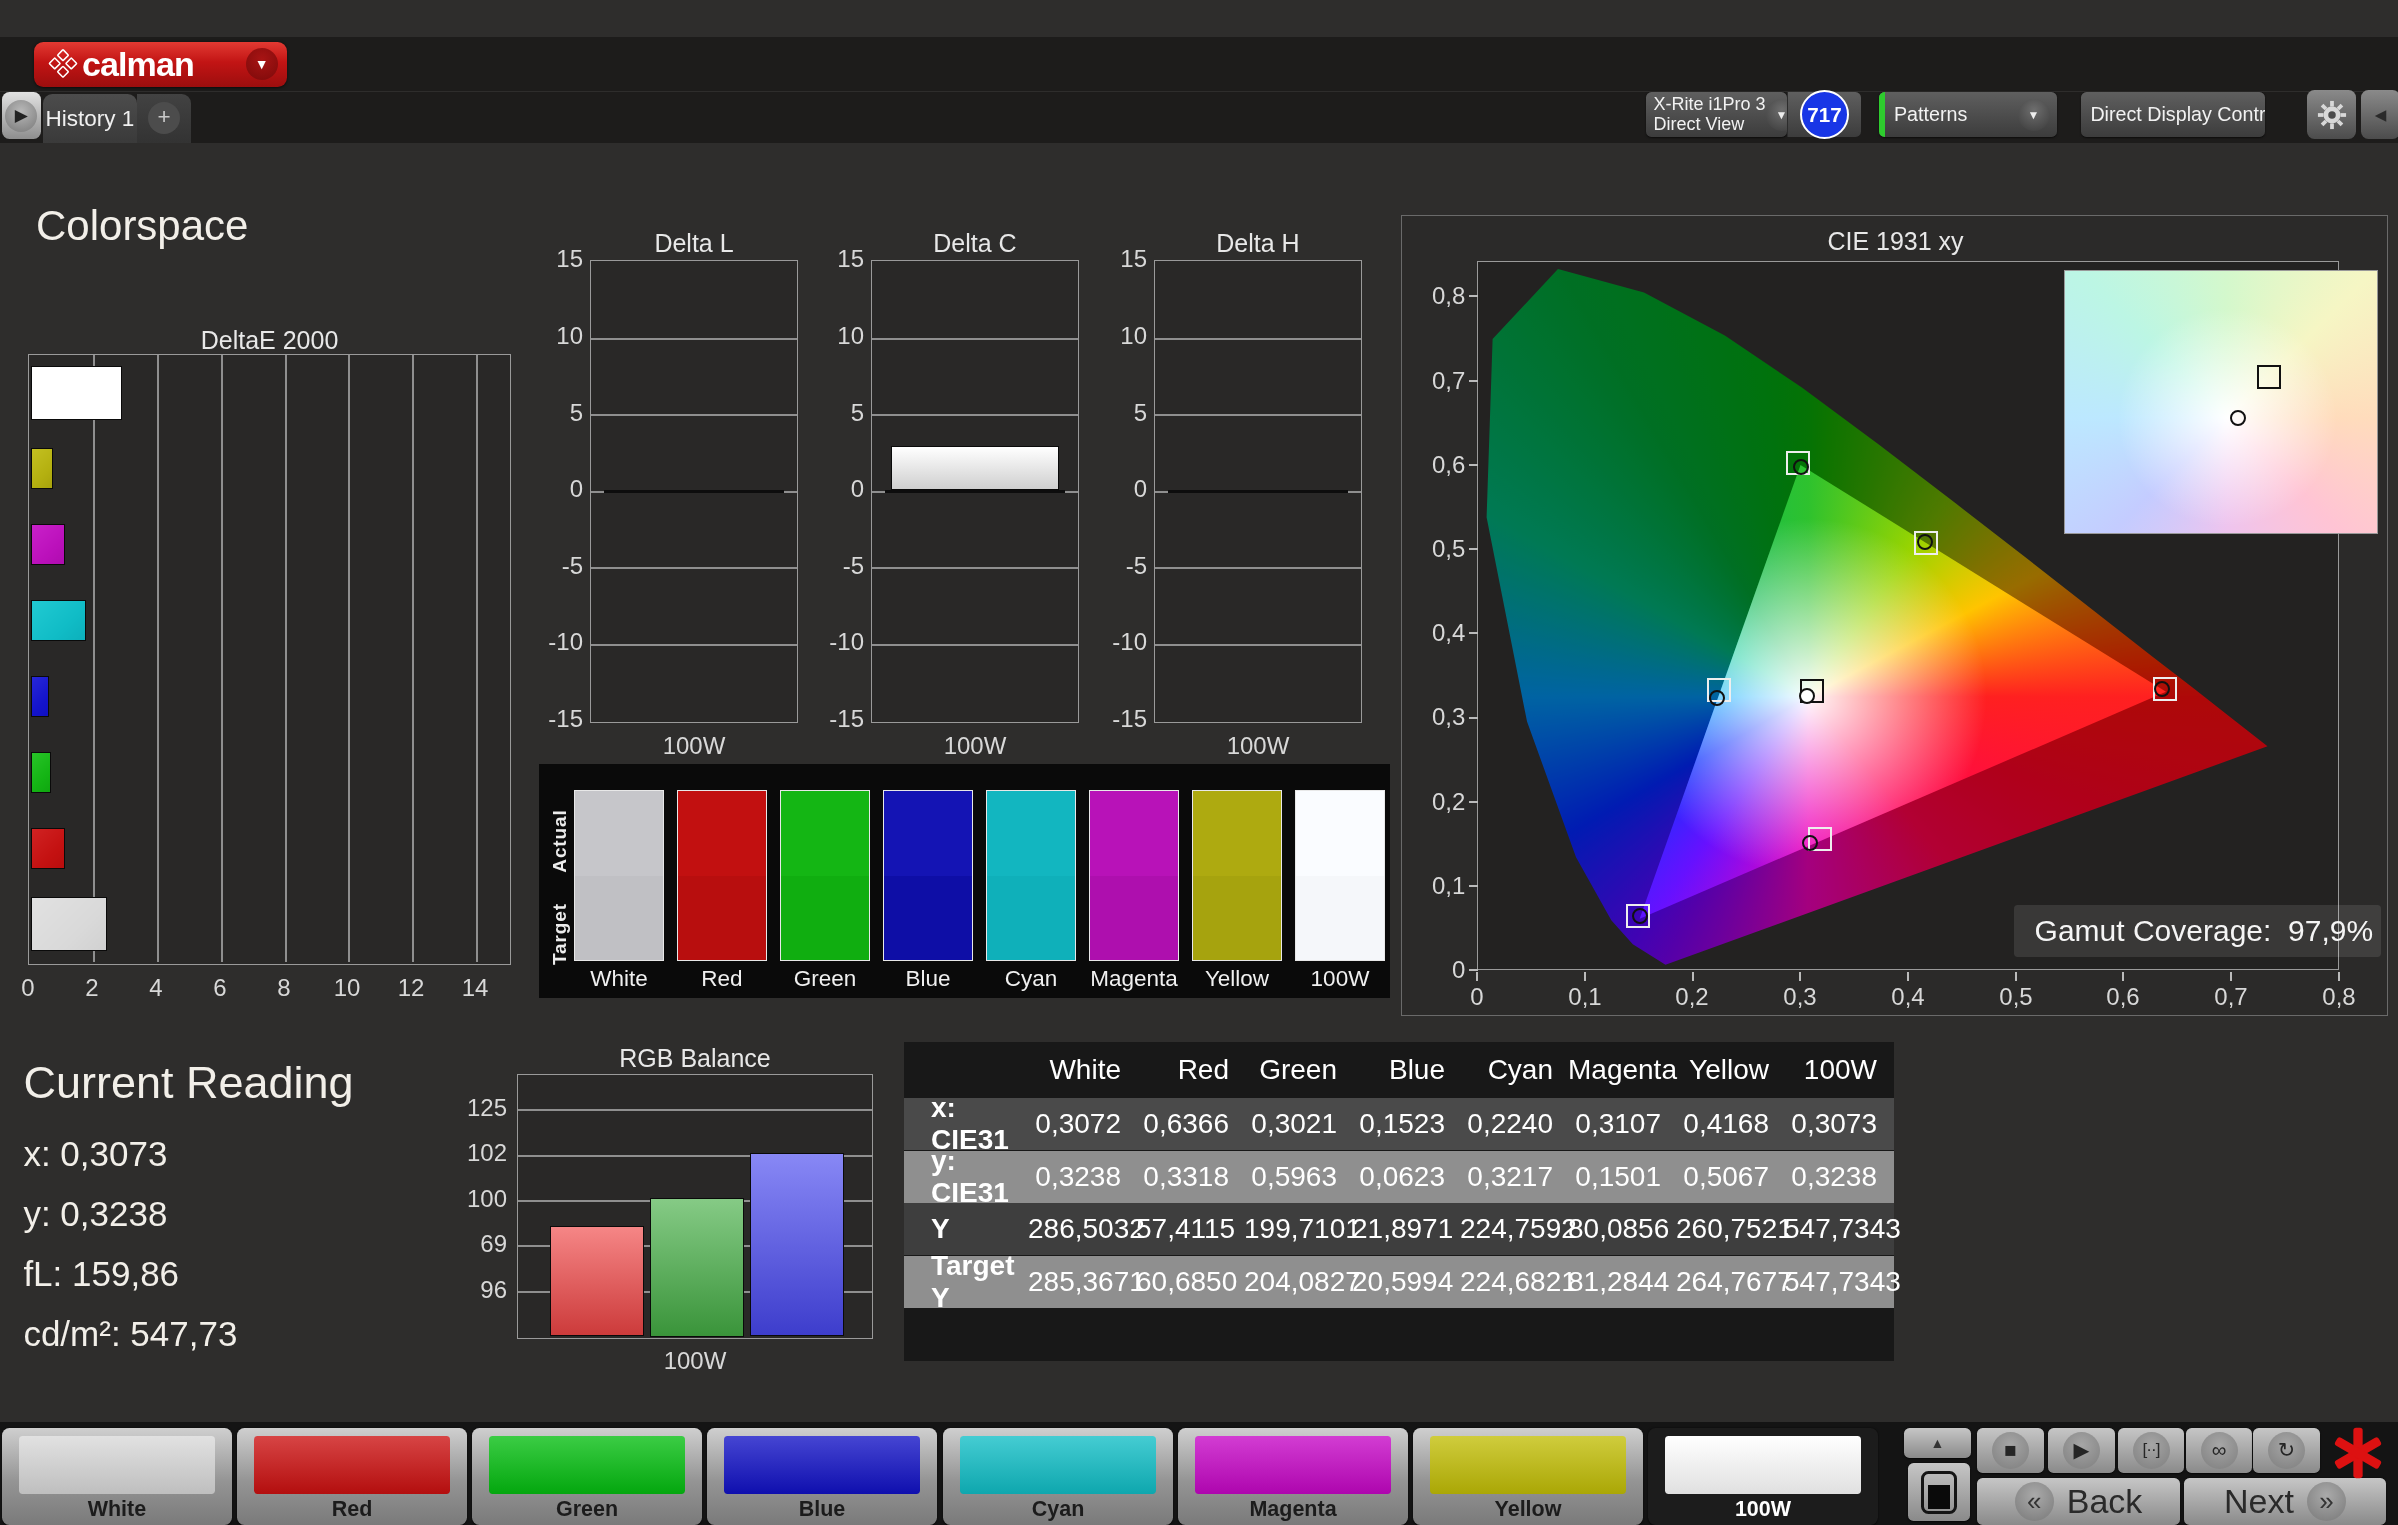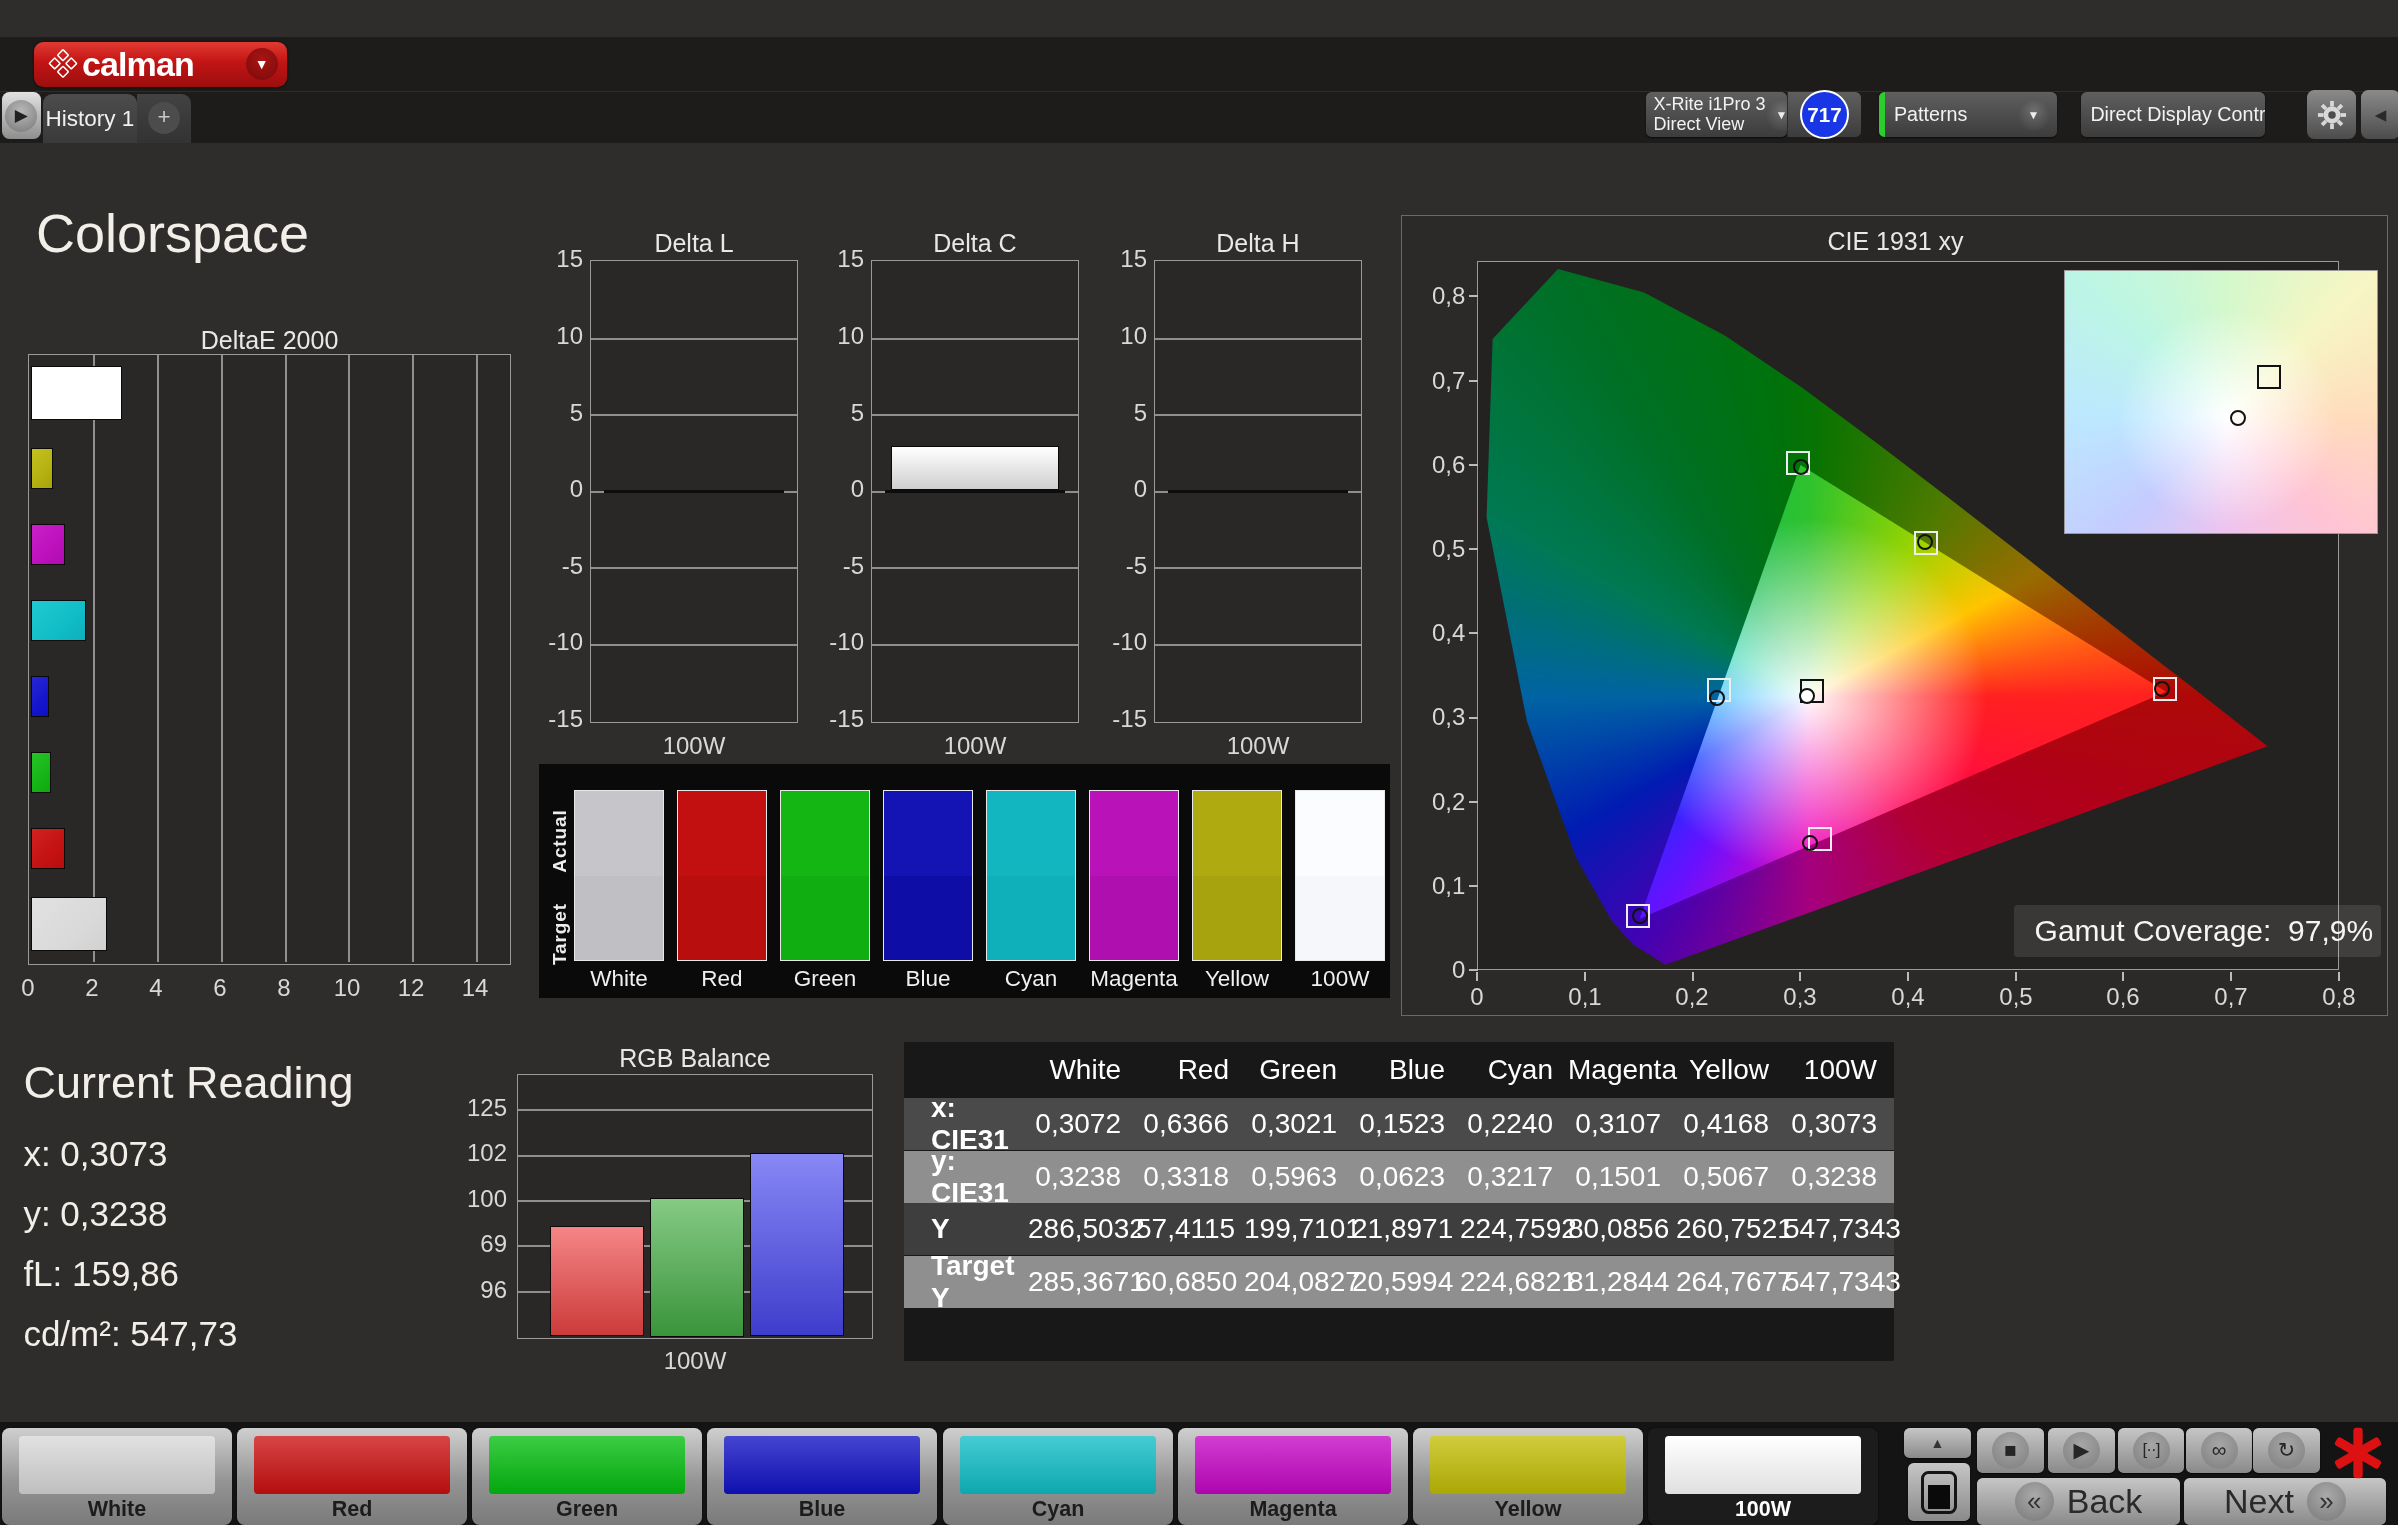--- a/index.html
+++ b/index.html
@@ -33,21 +33,21 @@
   #tab-add i{width:32px;height:32px;border-radius:50%;background:#4c4c4c;color:#c8c8c8;font-style:normal;font-size:22.5px;line-height:30px;text-align:center;}
   .dropdown{top:0;height:45px;border-radius:5.6px;background:linear-gradient(180deg,#5f5f5f,#3c3c3c);box-shadow:0 0.9px 1.9px rgba(0,0,0,.6);color:#f2f2f2;display:flex;align-items:center;overflow:hidden;}
   .dd-stripe{width:5.6px;align-self:stretch;}
   .dd-arrow{margin-left:auto;margin-right:7.5px;width:32px;height:32px;border-radius:50%;background:radial-gradient(circle at 50% 35%,#6e6e6e,#3a3a3a);color:#eee;font-size:12px;text-align:center;line-height:32px;flex:0 0 auto;}
   .dd-2line{display:flex;flex-direction:column;justify-content:center;line-height:19.7px;font-size:18px;padding-left:7.5px;white-space:nowrap;}
   #meter-badge{left:1787px;top:0;width:74px;height:45px;border-radius:0 5.6px 5.6px 0;background:linear-gradient(180deg,#5f5f5f,#3c3c3c);border-left:0.9px solid #2c2c2c;display:flex;align-items:center;justify-content:center;}
   #meter-badge b{width:49px;height:49px;border-radius:50%;background:#1836e6;border:2.8px solid #fff;color:#fff;font-size:20.6px;font-weight:bold;display:flex;align-items:center;justify-content:center;}
   .toolbtn{top:-1.9px;width:49px;height:49px;border-radius:7.5px;background:linear-gradient(180deg,#8a8a8a,#4c4c4c);display:flex;align-items:center;justify-content:center;color:#ddd;}
 
   
-  #page-title{left:36px;top:202px;font-size:54px;color:#f2efe9;}
+  #page-title{left:36px;top:202px;font-size:42px;color:#f2efe9;}
   .chart-title{color:#e8e8e8;font-size:25px;text-align:center;}
   .tick{color:#d8d8d8;font-size:24px;position:absolute;}
   .plot{position:absolute;background:#292827;border:1.9px solid #9a9a9a;}
 
   
   #swatch-strip{left:539px;top:764px;width:851px;height:234px;background:#0a0a0a;}
   .vlabel{position:absolute;color:#ececec;font-size:19px;font-weight:bold;letter-spacing:0.9px;transform:rotate(-90deg);transform-origin:center;}
 
   
   #cie-panel{left:1401px;top:215px;width:987px;height:801px;background:#2b2a29;border:1.9px solid #6a6a6a;}

